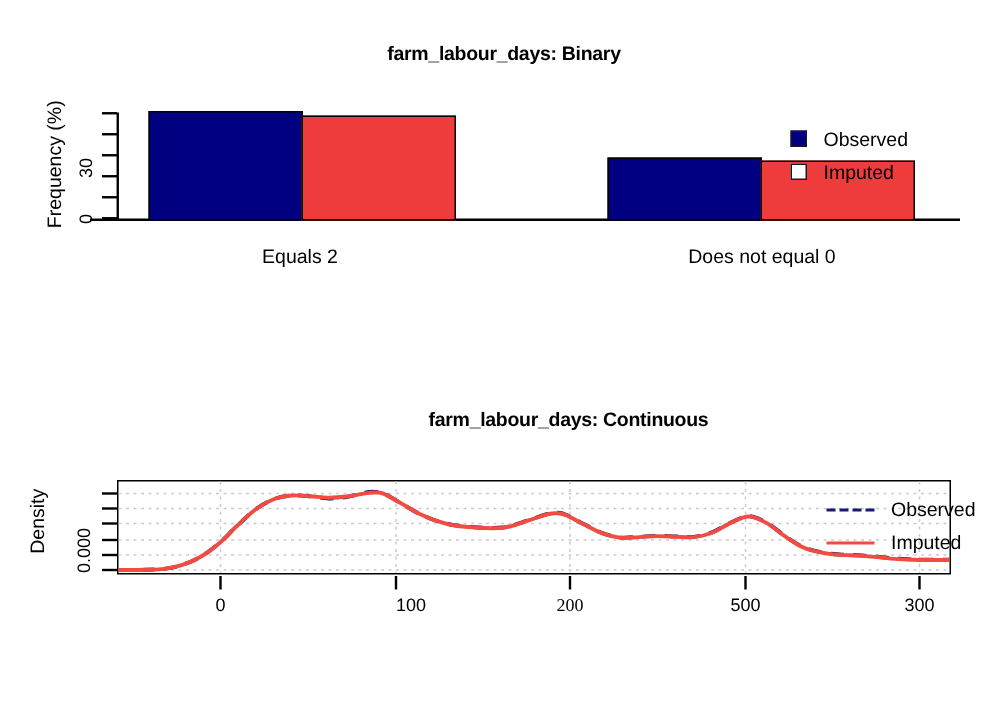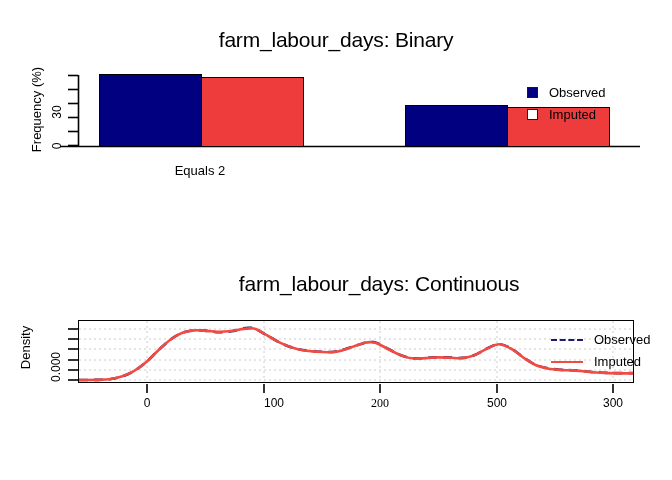--- a/index.html
+++ b/index.html
@@ -20,22 +20,22 @@
     left: 0;
     width: 672px;
   }
   #binary-plot { top: 0; height: 240px; }
   #continuous-plot { top: 240px; height: 240px; padding-left: 43px; }
 
   .chart-title {
     position: absolute;
     width: 672px;
     text-align: center;
-    font-weight: normal;
-    font-size: 21px;
+    font-weight: bold;
+    font-size: 13px;
     letter-spacing: -0.2px;
     white-space: nowrap;
   }
   #binary-title { top: 28px; }
   #continuous-title { top: 32px; }
 
   .y-axis-label {
     position: absolute;
     transform-origin: 50% 50%;
     transform: rotate(-90deg);
@@ -120,20 +120,21 @@
     <line x1="60" y1="146.5" x2="640" y2="146.5" stroke="#000000" stroke-width="1.6"></line>
   </svg>
 
   <div class="bar" style="left: 99px; top: 74px; width: 103px; height: 73px; background: #000080;"></div>
   <div class="bar" style="left: 201px; top: 77px; width: 103px; height: 70px; background: #EE3B3B;"></div>
 
   <div class="bar" style="left: 405px; top: 105px; width: 103px; height: 42px; background: #000080;"></div>
   <div class="bar" style="left: 507px; top: 107px; width: 103px; height: 40px; background: #EE3B3B;"></div>
 
   <div class="cat-label" style="left: 130px; top: 163px; width: 140px;">Equals 2</div>
+  <div class="cat-label" style="left: 418px; top: 163px; width: 180px;">Does not equal 0</div>
 
   <div class="legend-box">
     <div class="legend-row" style="left: 527px; top: 85px;">
       <span class="legend-swatch" style="background: #000080;"></span>
       <span>Observed</span>
     </div>
     <div class="legend-row" style="left: 527px; top: 107px;">
       <span class="legend-swatch" style="background: #ffffff;"></span>
       <span>Imputed</span>
     </div>

